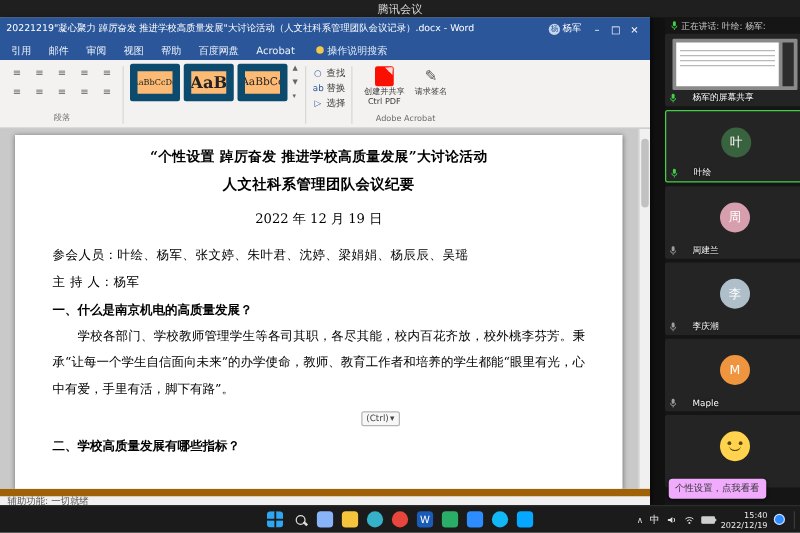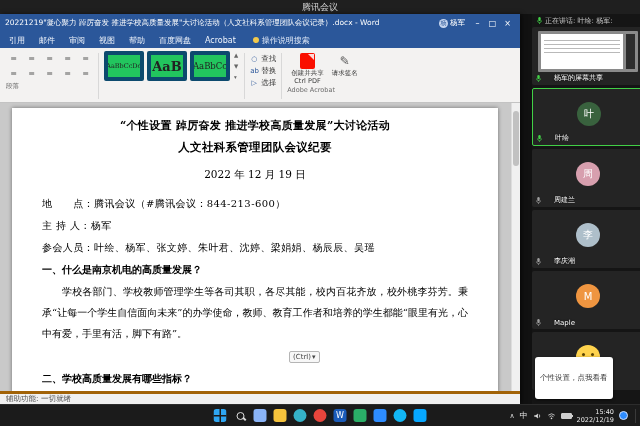--- a/index.html
+++ b/index.html
@@ -26,26 +26,26 @@
   .tabsrow{height:16px;background:#2b579a;display:flex;align-items:center;color:#eef3fb;
            font-size:8px;padding-left:2px;flex:none}
   .tab{padding:0 7px;height:100%;display:flex;align-items:center;white-space:nowrap}
   .tellme{display:flex;align-items:center;gap:3px;margin-left:10px;color:#dfe8f7}
   .bulb{width:6px;height:6px;border-radius:50%;background:#f2c94c;flex:none}
 
   .ribbon{height:55px;background:#f3f2f1;border-bottom:1px solid #c3c3c3;display:flex;
           align-items:stretch;padding:2px 2px 0 2px;flex:none}
   .rgroup{display:flex;flex-direction:column;padding:1px 4px}
   .rsep{width:1px;background:#d8d8d8;margin:3px 1px}
-  .rlabel{margin-top:auto;font-size:6.5px;color:#6d6d6d;text-align:left;padding:1px 0 14px}
+  .rlabel{margin-top:auto;font-size:6.5px;color:#6d6d6d;text-align:center;padding:1px 0 2px}
   .rrow{display:flex;gap:3px;margin:1px 0}
   .pbtn{width:15px;height:13px;display:flex;align-items:center;justify-content:center;
         font-size:8px;color:#5a5a5a;border-radius:2px;background:transparent}
   .stylewrap{display:flex;gap:3px;align-items:flex-start}
-  .stylebox{width:40px;height:30px;background:#22c55e;border:4px solid #0c4a6e;border-radius:2px;
+  .stylebox{width:40px;height:30px;background:#fdba74;border:6px solid #0c4a6e;border-radius:2px;
             display:flex;align-items:center;justify-content:center;overflow:hidden;
             font-family:"DejaVu Serif","Liberation Serif",serif;color:#222}
   .s0{font-size:6.5px}.s1{font-size:13px;font-weight:bold}.s2{font-size:10px;color:#2b579a}.s3{font-size:8.5px}
   .gallery-arrows{display:flex;flex-direction:column;justify-content:space-between;height:30px;
                   font-size:5.5px;color:#666;padding:1px}
   .editing{justify-content:flex-start;gap:2px;padding-top:4px}
   .edrow{display:flex;align-items:center;gap:3px;font-size:7.5px;color:#3a3a3a}
   .edico{font-size:7px;color:#2b579a;width:8px;text-align:center}
   .acrow{display:flex;gap:8px;align-items:flex-start;padding:2px 4px 0}
   .acbtn{display:flex;flex-direction:column;align-items:center;gap:1px;font-size:6.5px;
@@ -63,21 +63,21 @@
   .t2{font-size:11.5px;margin-bottom:13px}
   .doc-date{font-size:10.5px;text-align:center;margin-bottom:15px}
   .doc-meta{font-size:10px;margin-bottom:8px;letter-spacing:.4px}
   .doc-heading{font-weight:bold;font-size:10px;margin:8px 0 4px}
   .doc-para{font-size:10px;line-height:21px;text-indent:2em;text-align:justify}
   .paste-btn{display:inline-flex;align-items:center;gap:1px;margin:2px 0 1px 58%;
              border:1px solid #b5b5b5;background:#f7f7f7;font-size:7px;color:#444;
              padding:1px 3px;border-radius:2px;font-family:"DejaVu Sans",sans-serif}
   .scrollbar{position:absolute;top:0;right:0;bottom:0;width:9px;background:#f0f0f0;border-left:1px solid #ddd}
   .thumb{position:absolute;top:8px;left:1px;width:6px;height:55px;background:#c1c1c1;border-radius:3px}
-  .statusbar{height:13px;background:#f0f0f0;border-top:3px solid #a16207;display:flex;
+  .statusbar{height:13px;background:#f0f0f0;border-top:6px solid #a16207;display:flex;
              align-items:center;font-size:7.5px;color:#555;padding:0 6px;flex:none}
 
   
   .meeting{position:absolute;top:14px;right:0;width:108px;bottom:22px;background:#151515;
            display:flex;flex-direction:column;overflow:hidden}
   .m-header{height:13px;flex:none;display:flex;align-items:center;gap:2px;padding:0 4px;
             font-size:7px;color:#c9c9c9;white-space:nowrap;overflow:hidden}
   .tile{position:relative;width:112px;height:58px;margin:0 auto 3px;background:#242424;
         border-radius:2px;flex:none;overflow:hidden}
   .tile.speaking{border:1.5px solid #41d046}
@@ -87,22 +87,22 @@
               font-size:7px;color:#fff;text-shadow:0 0 2px #000;max-width:106px;
               white-space:nowrap;overflow:hidden}
   .ms{position:absolute;left:6px;right:6px;top:4px;bottom:13px;background:#8a8a8a;display:flex;border-radius:1px}
   .ms-page{flex:1;background:#fff;margin:3px 0 3px 3px;padding:3px 2px}
   .ms-line{height:1px;background:#b9b9b9;margin:3px 1px}
   .ms-side{width:9px;background:#2d2d2d;margin:3px}
   .eye{position:absolute;width:3px;height:3px;border-radius:50%;background:#5a4300;top:8px}
   .eye.l{left:6px}.eye.r{right:6px}
   .mouth{position:absolute;width:10px;height:5px;border-bottom:1.5px solid #5a4300;
          border-radius:0 0 8px 8px;left:7px;top:11px}
-  .m-tooltip{position:absolute;left:3px;bottom:5px;background:#ffffff;color:#333;font-size:7.5px;
-             padding:16px 5px;border-radius:3px;box-shadow:0 1px 3px rgba(0,0,0,.6);
+  .m-tooltip{position:absolute;left:3px;bottom:5px;background:#f0abfc;color:#333;font-size:7.5px;
+             padding:3px 5px;border-radius:3px;box-shadow:0 1px 3px rgba(0,0,0,.6);
              z-index:5;white-space:nowrap}
 
   
   .taskbar{position:absolute;left:0;right:0;bottom:0;height:22px;background:#1b1b1b;
            border-top:1px solid #2c2c2c}
   .tb-center{position:absolute;left:50%;top:0;bottom:0;transform:translateX(-50%);
              display:flex;align-items:center;gap:7px}
   .tbi{width:13px;height:13px;border-radius:3px;display:flex;align-items:center;
        justify-content:center;font-size:8px;color:#fff;flex:none}
   .round{border-radius:50%}
@@ -226,23 +226,22 @@
         </div>
         <div class="rlabel">Adobe Acrobat</div>
       </div>
     </div>
 
     <div class="docarea">
       <div class="page">
         <p class="doc-title">“个性设置 踔厉奋发 推进学校高质量发展”大讨论活动</p>
         <p class="doc-title t2">人文社科系管理团队会议纪要</p>
         <p class="doc-date">2022 年 12 月 19 日</p>
-        <p class="doc-meta">地　　点：腾讯会议（#腾讯会议：844-213-600）</p>
+        <p class="doc-meta">参会人员：叶绘、杨军、张文婷、朱叶君、沈婷、梁娟娟、杨辰辰、吴瑶</p>
         <p class="doc-meta">主 持 人：杨军</p>
-        <p class="doc-meta">参会人员：叶绘、杨军、张文婷、朱叶君、沈婷、梁娟娟、杨辰辰、吴瑶</p>
         <p class="doc-heading">一、什么是南京机电的高质量发展？</p>
         <p class="doc-para">学校各部门、学校教师管理学生等各司其职，各尽其能，校内百花齐放，校外桃李芬芳。秉承“让每一个学生自信面向未来”的办学使命，教师、教育工作者和培养的学生都能“眼里有光，心中有爱，手里有活，脚下有路”。</p>
         <div class="paste-btn">
           <span>(Ctrl)</span>
           <span>▾</span>
         </div>
         <p class="doc-heading">二、学校高质量发展有哪些指标？</p>
       </div>
       <div class="scrollbar">
         <div class="thumb"></div>

